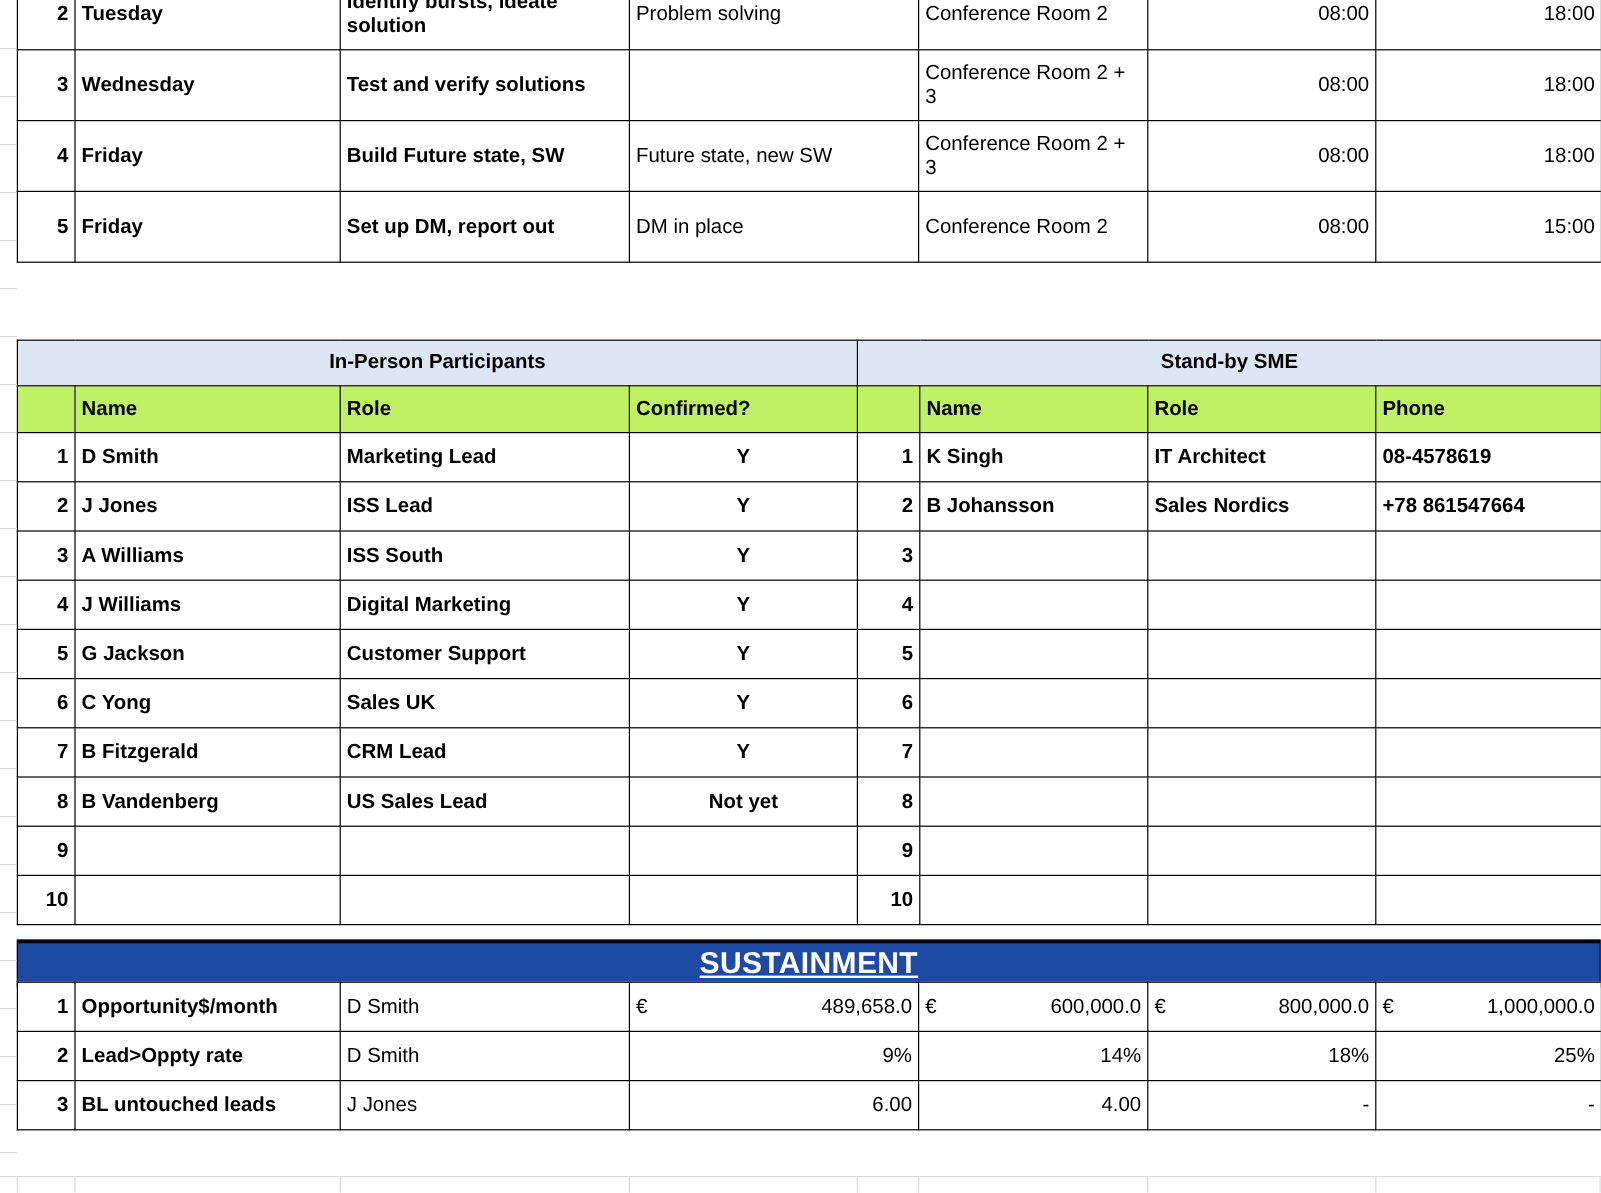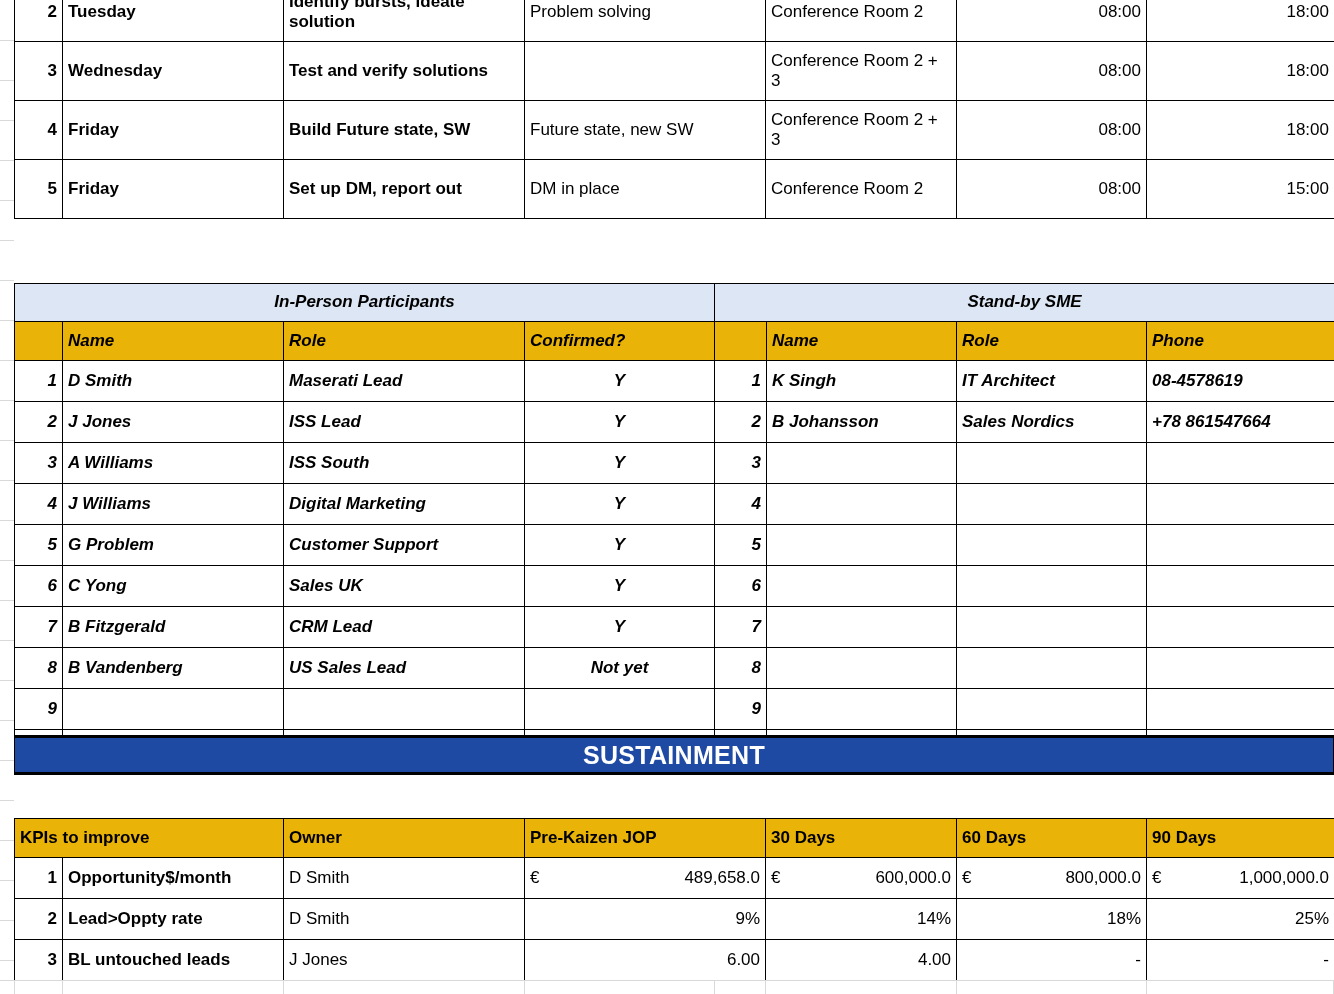--- a/index.html
+++ b/index.html
@@ -61,21 +61,21 @@
   }
 
   
   .b        { font-weight: bold; }
   .n        { font-weight: normal; }
   .ctr      { text-align: center; }
   .rgt      { text-align: right; }
   .lft      { text-align: left; }
   .top      { vertical-align: top; padding-top: 2px; }
   .idx      { font-weight: bold; text-align: right; padding-right: 6px; }
-  .hdr-lite { background: #eab308; font-weight: bold; }
+  .hdr-lite { background: #bef264; font-weight: bold; }
   .hdr-lite-ctr { background: #dce6f4; font-weight: bold; text-align: center; }
   .thick-bottom { border-bottom-width: 3px; }
   .thick-left   { border-left-width: 3px; }
   .thick-right  { border-right-width: 3px; }
 
   
   .banner {
     position: absolute;
     left: 14px;
     width: 1320px;
@@ -152,21 +152,21 @@
           <td class="b lft top thick-bottom">Set up DM, report out</td>
           <td class="n lft top thick-bottom">DM in place</td>
           <td class="n lft top thick-bottom">Conference Room 2</td>
           <td class="n rgt thick-bottom">08:00</td>
           <td class="n rgt thick-right thick-bottom">15:00</td>
         </tr>
       </tbody>
   </table>
 
 
-  <table class="grid" id="participants-table" style="top:283px; width:1320px;font-style:italic;">
+  <table class="grid" id="participants-table" style="top:283px; width:1320px;">
     <colgroup>
       <col style="width:48px">
       <col style="width:221px">
       <col style="width:241px">
       <col style="width:190px">
       <col style="width:52px">
       <col style="width:190px">
       <col style="width:190px">
       <col style="width:188px">
     </colgroup>
@@ -181,21 +181,21 @@
           <td class="hdr-lite lft">Role</td>
           <td class="hdr-lite lft">Confirmed?</td>
           <td class="hdr-lite lft"></td>
           <td class="hdr-lite lft">Name</td>
           <td class="hdr-lite lft">Role</td>
           <td class="hdr-lite lft thick-right">Phone</td>
         </tr>
         <tr>
           <td class="idx thick-left" style="height:40px;">1</td>
           <td class="b lft">D Smith</td>
-          <td class="b lft">Maserati Lead</td>
+          <td class="b lft">Marketing Lead</td>
           <td class="b ctr">Y</td>
           <td class="idx">1</td>
           <td class="b lft">K Singh</td>
           <td class="b lft">IT Architect</td>
           <td class="b lft thick-right">08-4578619</td>
         </tr>
         <tr>
           <td class="idx thick-left" style="height:40px;">2</td>
           <td class="b lft">J Jones</td>
           <td class="b lft">ISS Lead</td>
@@ -220,21 +220,21 @@
           <td class="b lft">J Williams</td>
           <td class="b lft">Digital Marketing</td>
           <td class="b ctr">Y</td>
           <td class="idx">4</td>
           <td class="b lft"></td>
           <td class="b lft"></td>
           <td class="b lft thick-right"></td>
         </tr>
         <tr>
           <td class="idx thick-left" style="height:40px;">5</td>
-          <td class="b lft">G Problem</td>
+          <td class="b lft">G Jackson</td>
           <td class="b lft">Customer Support</td>
           <td class="b ctr">Y</td>
           <td class="idx">5</td>
           <td class="b lft"></td>
           <td class="b lft"></td>
           <td class="b lft thick-right"></td>
         </tr>
         <tr>
           <td class="idx thick-left" style="height:40px;">6</td>
           <td class="b lft">C Yong</td>
@@ -281,43 +281,35 @@
           <td class="b lft thick-bottom"></td>
           <td class="b ctr thick-bottom"></td>
           <td class="idx thick-bottom">10</td>
           <td class="b lft thick-bottom"></td>
           <td class="b lft thick-bottom"></td>
           <td class="b lft thick-right thick-bottom"></td>
         </tr>
       </tbody>
   </table>
 
-  <div class="banner" id="sustainment-banner" style="top:735px; height:40px;">
+  <div class="banner" id="sustainment-banner" style="top:783px; height:40px;text-decoration:underline;">
     <span>SUSTAINMENT</span>
   </div>
 
   <table class="grid" id="sustainment-table" style="top:818px; width:1320px;">
     <colgroup>
       <col style="width:48px">
       <col style="width:221px">
       <col style="width:241px">
       <col style="width:241px">
       <col style="width:191px">
       <col style="width:190px">
       <col style="width:188px">
     </colgroup>
     <tbody id="sustainment-body">
-        <tr>
-          <td class="hdr-lite lft thick-left" colspan="2" style="height:38px;">KPIs to improve</td>
-          <td class="hdr-lite lft">Owner</td>
-          <td class="hdr-lite lft">Pre-Kaizen JOP</td>
-          <td class="hdr-lite lft">30 Days</td>
-          <td class="hdr-lite lft">60 Days</td>
-          <td class="hdr-lite lft thick-right">90 Days</td>
-        </tr>
         <tr>
           <td class="idx thick-left" style="height:40px;">1</td>
           <td class="b lft">Opportunity$/month</td>
           <td class="n lft">D Smith</td>
           <td class="n">
             <span class="money">
               <span class="sym">€</span>
               <span class="amt">489,658.0</span>
             </span>
           </td>

